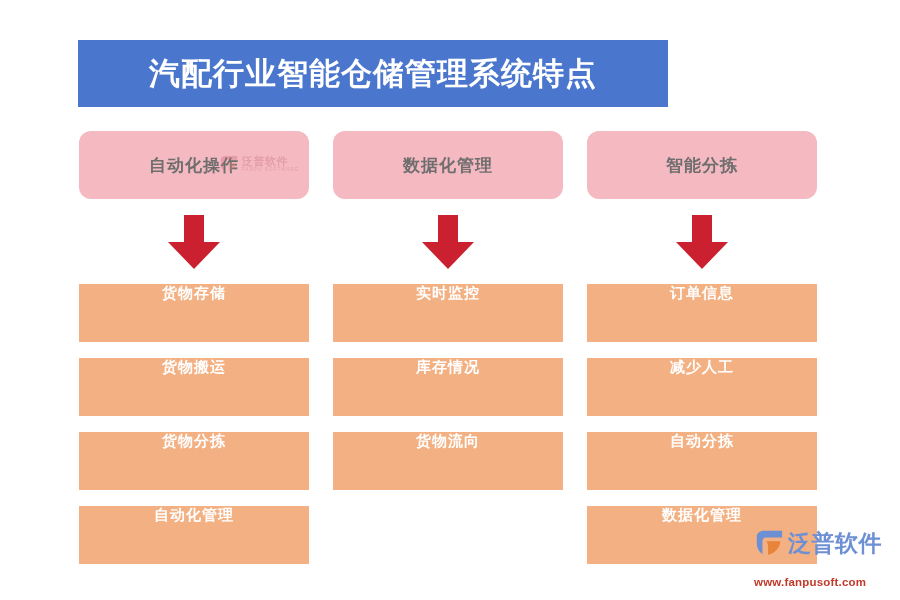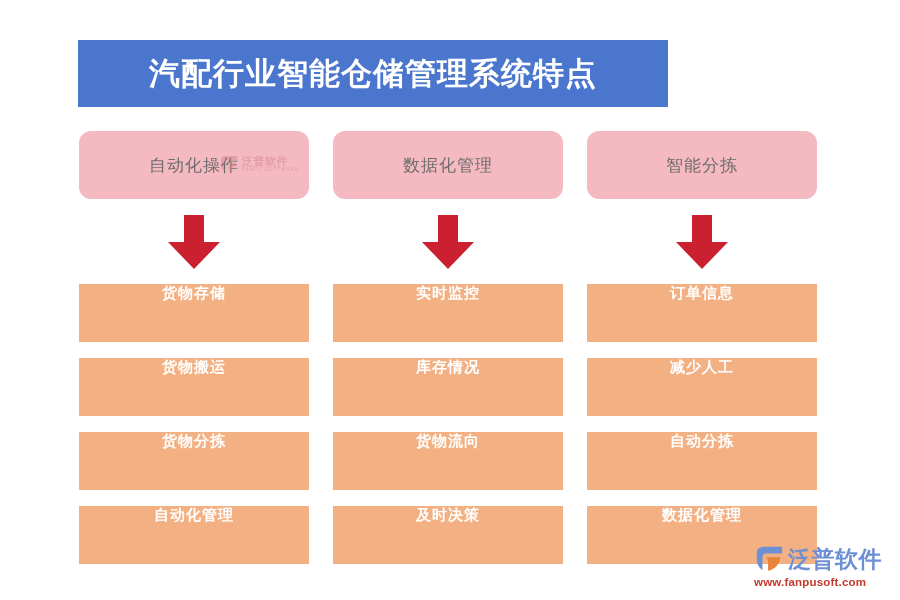--- a/index.html
+++ b/index.html
@@ -61,21 +61,21 @@
     height: 68px;
     background: #f4b9c1;
     border-radius: 12px;
     display: flex;
     align-items: center;
     justify-content: center;
   }
   .pink-card-label {
     color: #6e6e6e;
     font-size: 17px;
-    font-weight: normal;
+    font-weight: bold;
     letter-spacing: 1px;
     white-space: nowrap;
   }
 
   
   .watermark {
     position: absolute;
     left: 140px;
     top: 18px;
     width: 92px;
@@ -156,21 +156,21 @@
   .brand-mark { width: 30px; height: 30px; flex: 0 0 auto; }
   .brand-cn {
     font-size: 23px;
     font-weight: bold;
     color: #6d8fd4;
     line-height: 1;
     white-space: nowrap;
     letter-spacing: 0.5px;
   }
   .brand-url {
-    margin-top: 2px;
+    margin-top: 18px;
     font-size: 11.5px;
     font-weight: bold;
     color: #c0392b;
     letter-spacing: 0.2px;
     white-space: nowrap;
   }
 </style>
 </head>
 <body>
 
@@ -226,23 +226,20 @@
       </div>
       <div class="orange-row">
         <span class="orange-label">实时监控</span>
       </div>
       <div class="orange-row">
         <span class="orange-label">库存情况</span>
       </div>
       <div class="orange-row">
         <span class="orange-label">货物流向</span>
       </div>
-      <div class="orange-row">
-        <span class="orange-label">及时决策</span>
-      </div>
     </div>
 
     <div class="column">
       <div class="pink-card">
         <span class="pink-card-label">智能分拣</span>
       </div>
       <div class="arrow-slot">
         <svg class="arrow" viewBox="0 0 56 54">
           <polygon points="18,0 38,0 38,27 54,27 28,54 2,27 18,27" fill="#ca2030"></polygon>
         </svg>

